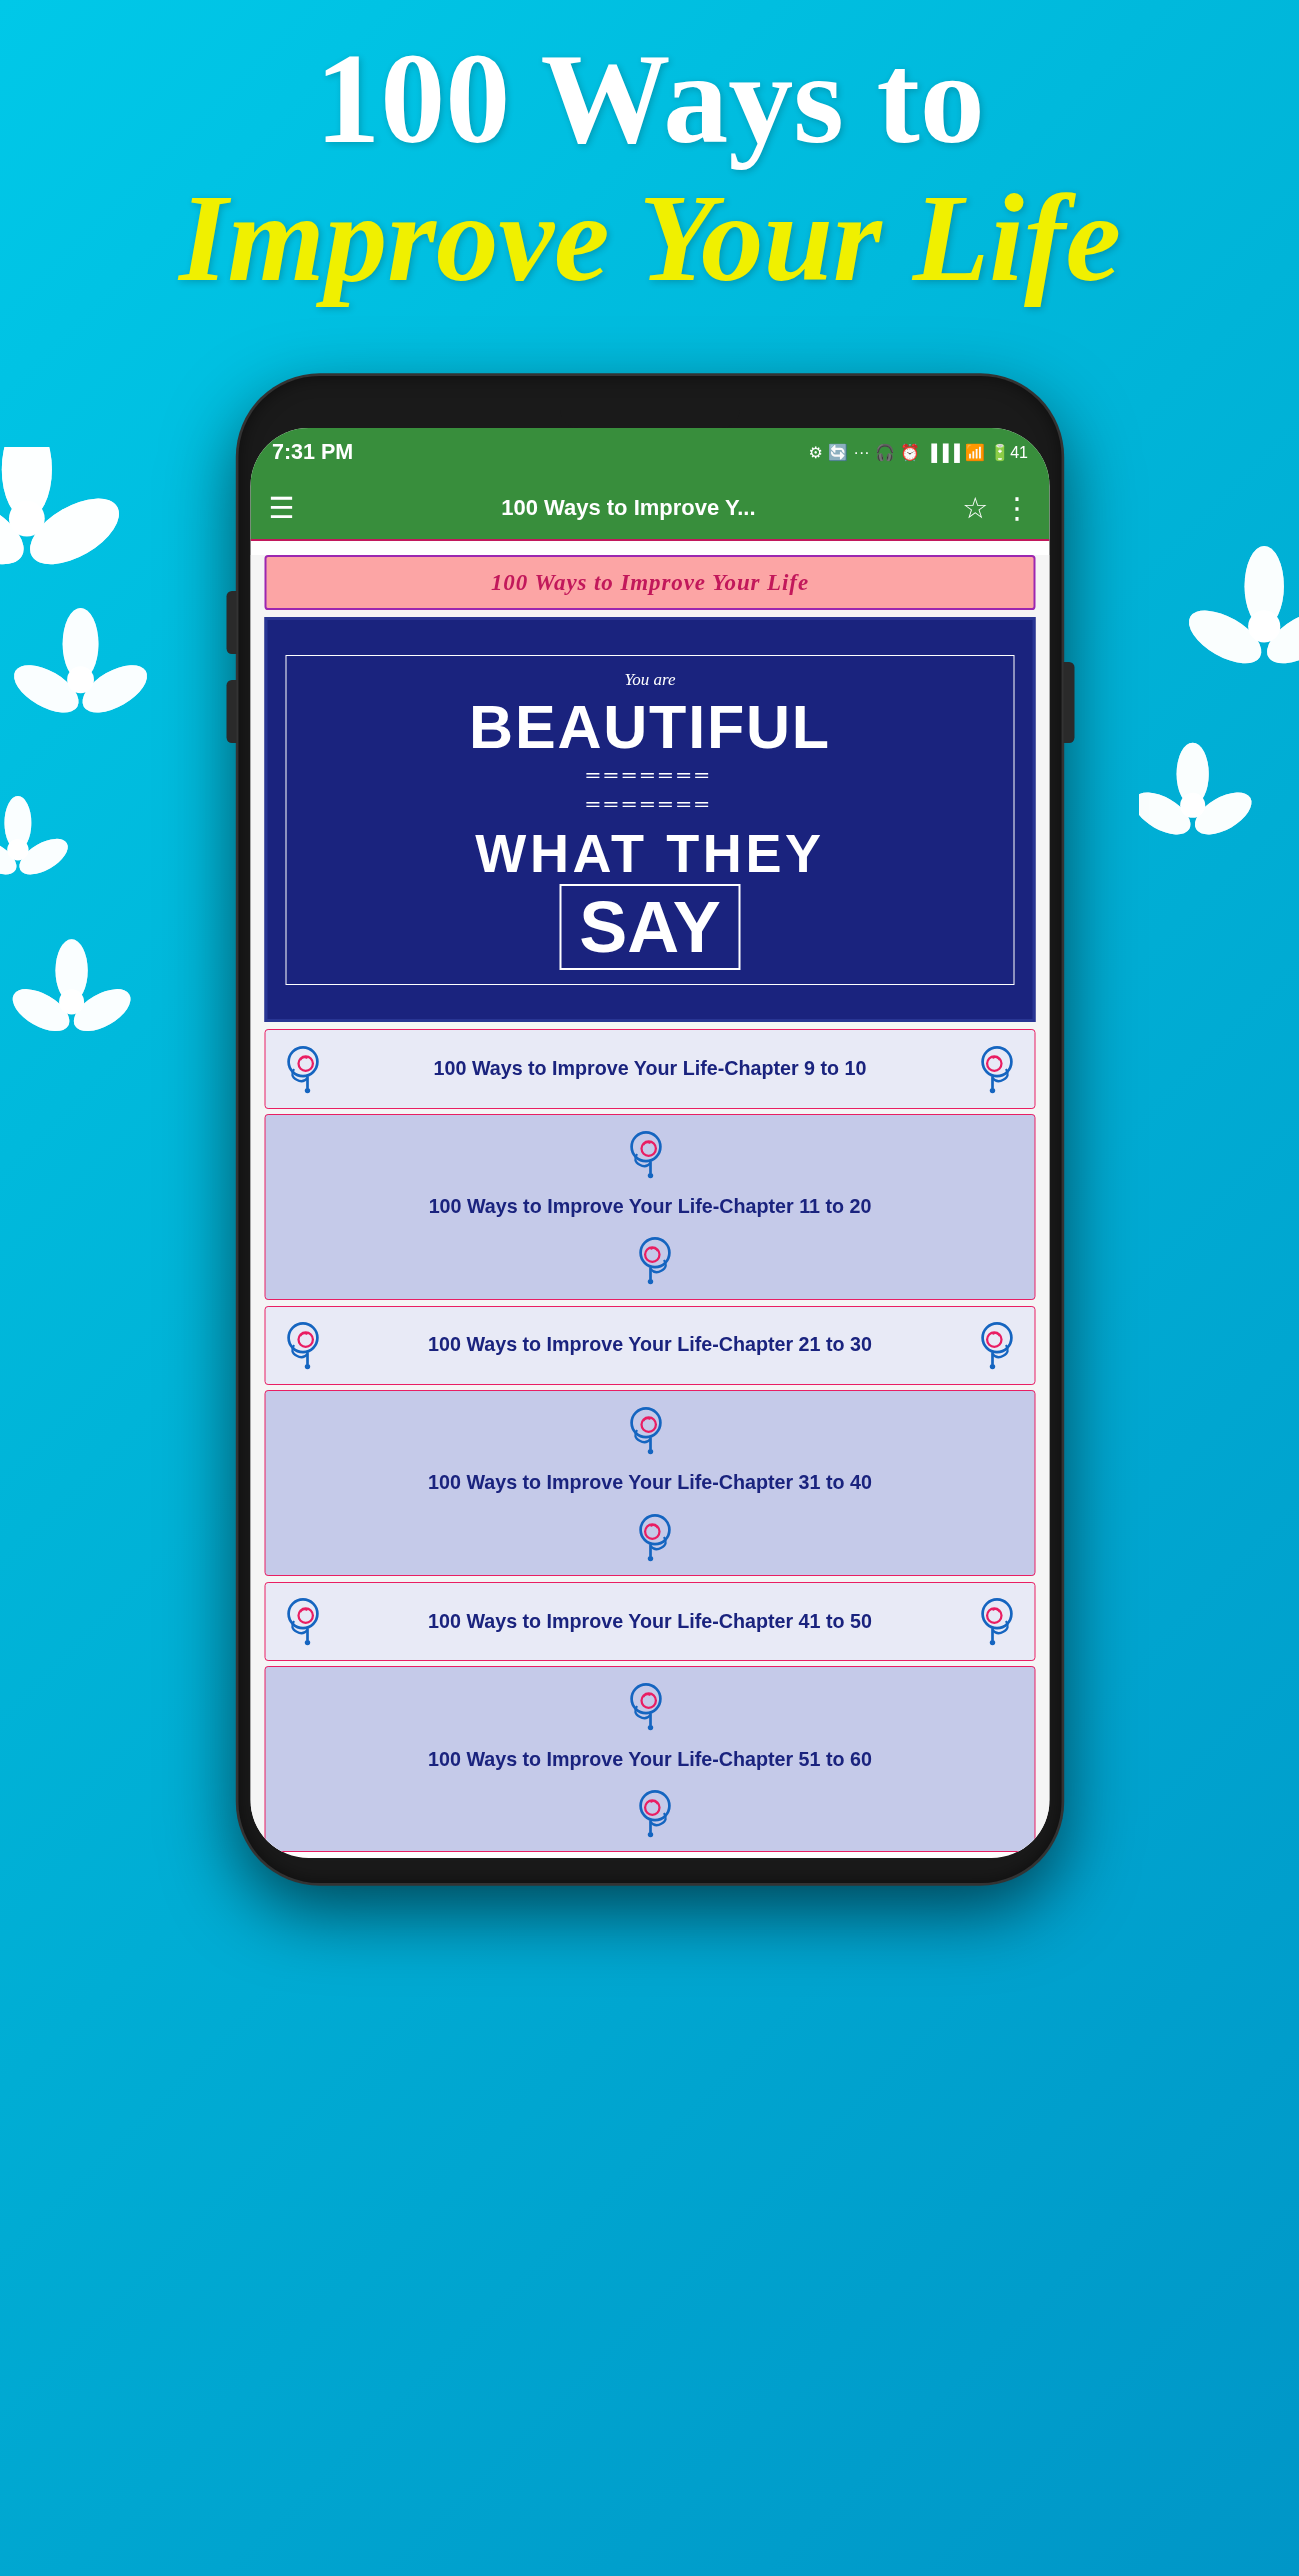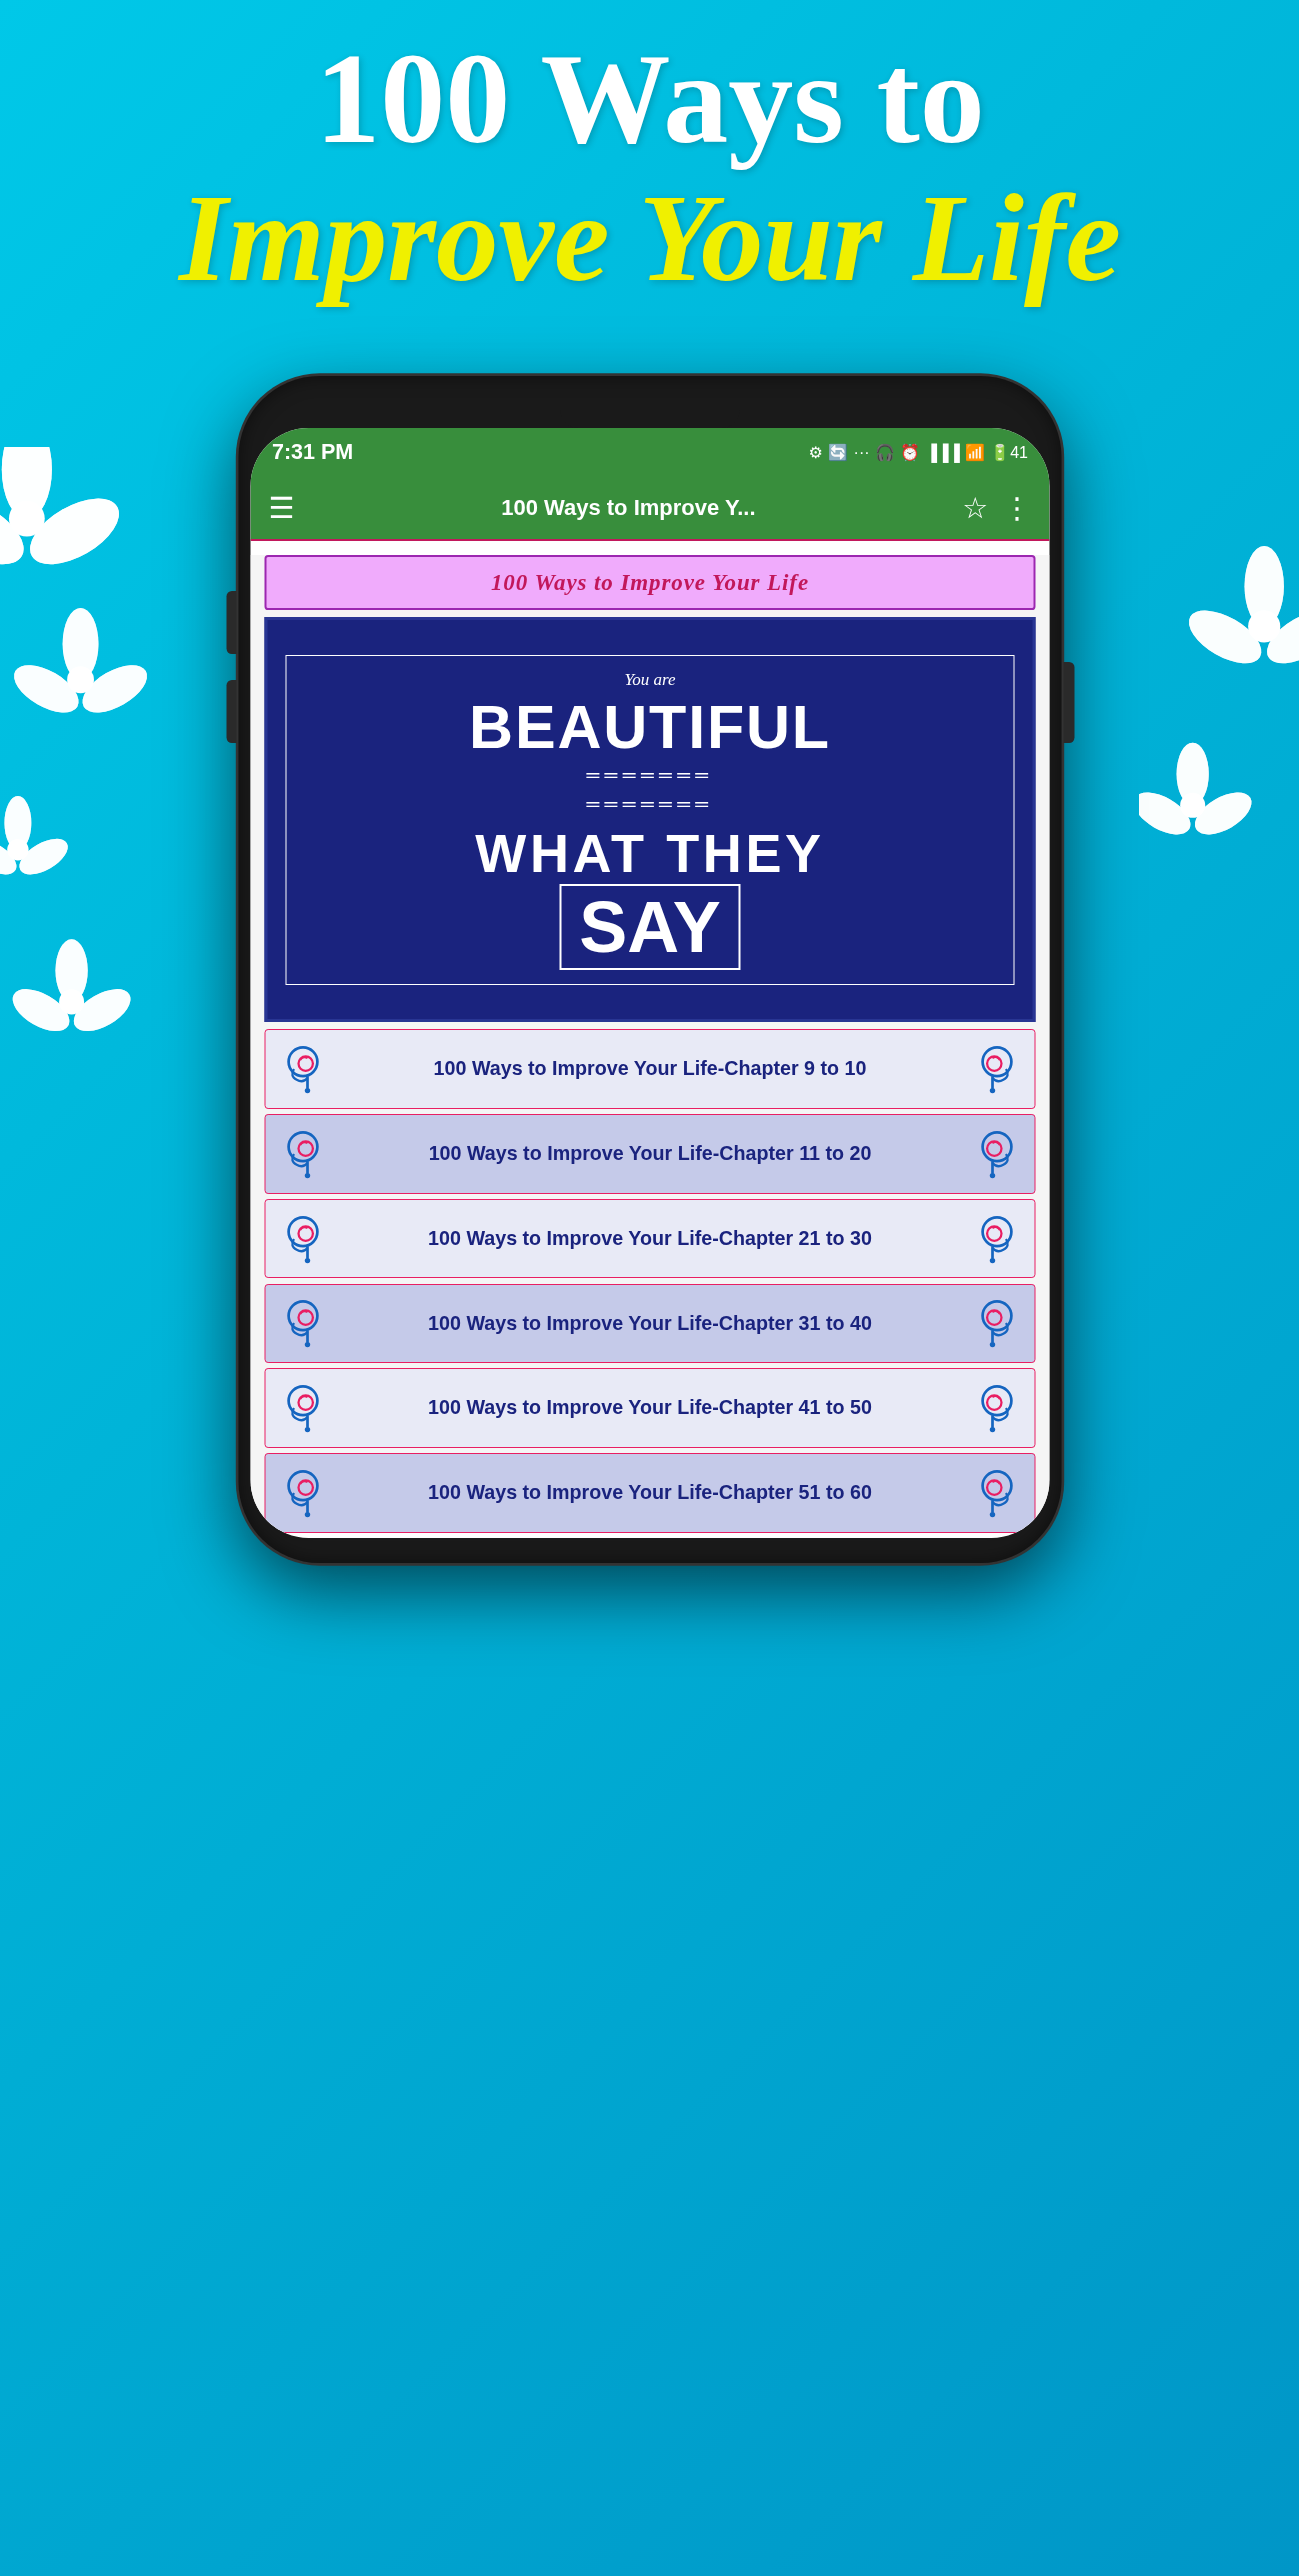--- a/index.html
+++ b/index.html
@@ -148,21 +148,21 @@
       background: #f5f5f5;
       padding: 0;
     }
 
     
     .app-title-banner {
       border: 2.7px solid #9c27b0;
       margin: 14.3px 14.3px 7.2px;
       padding: 12.5px;
       text-align: center;
-      background: #f0abfc;
+      background: #fca5a5;
       border-radius: 3.6px;
     }
 
     .app-title-banner-text {
       color: #c2185b;
       font-size: 23px;
       font-weight: bold;
       font-style: italic;
       font-family: Georgia, serif;
       letter-spacing: 0.9px;
@@ -243,20 +243,21 @@
       margin: 5.4px 14.3px;
       border: 1.8px solid #e91e63;
       border-radius: 3.6px;
       background: #e8eaf6;
       padding: 7.2px 10.7px;
       gap: 9px;
     }
 
     .chapter-item.alt {
       background: #c5cae9;
+      flex-direction: column;
     }
 
     .chapter-icon-left,
     .chapter-icon-right {
       width: 63px;
       height: 63px;
       display: flex;
       align-items: center;
       justify-content: center;
       flex-shrink: 0;

